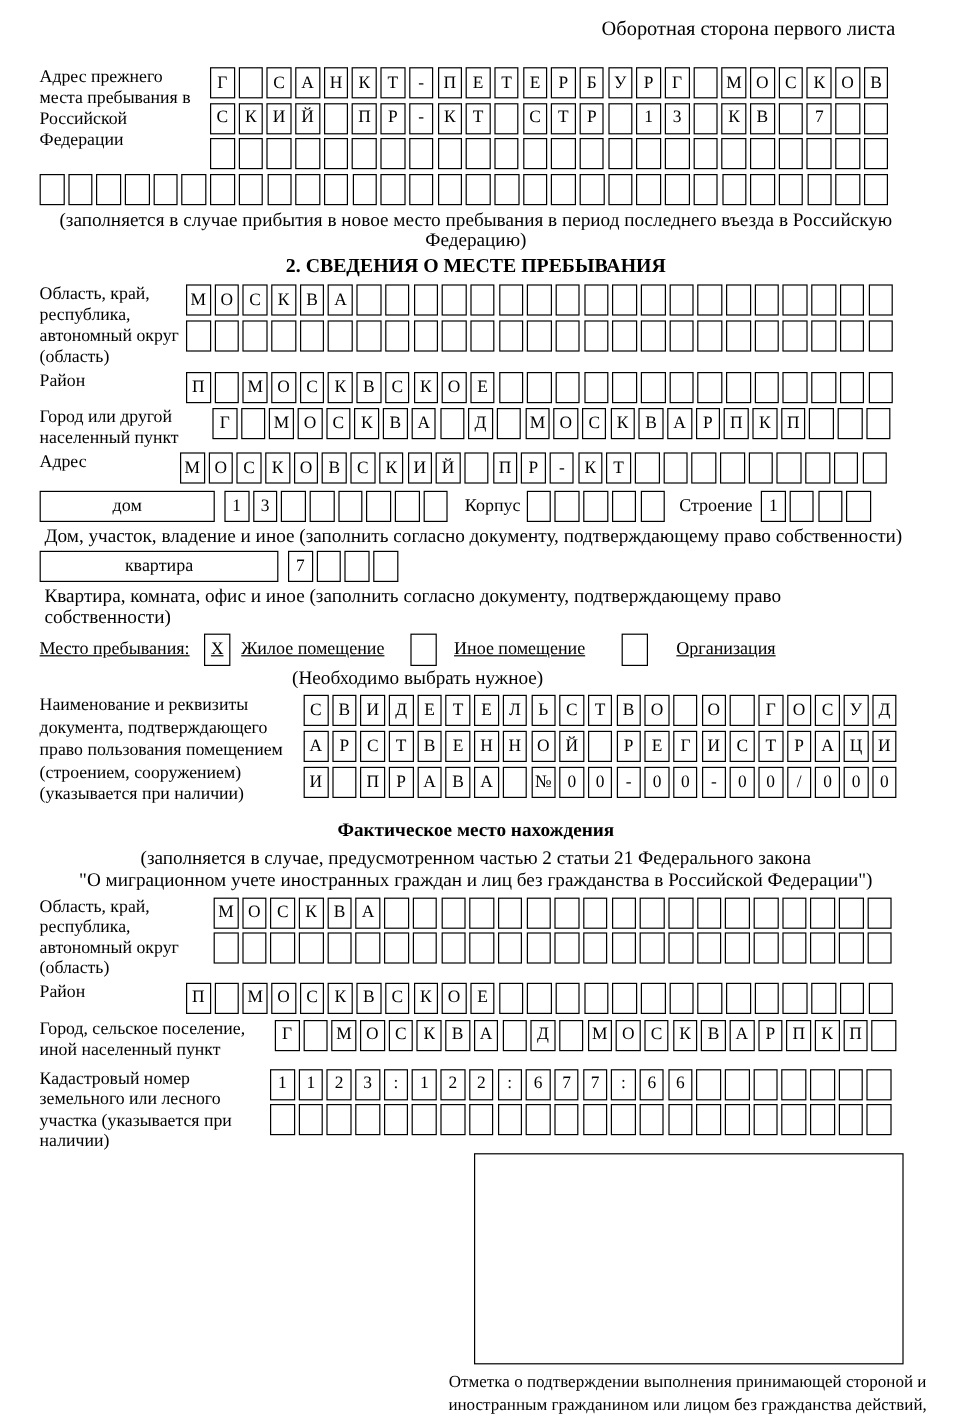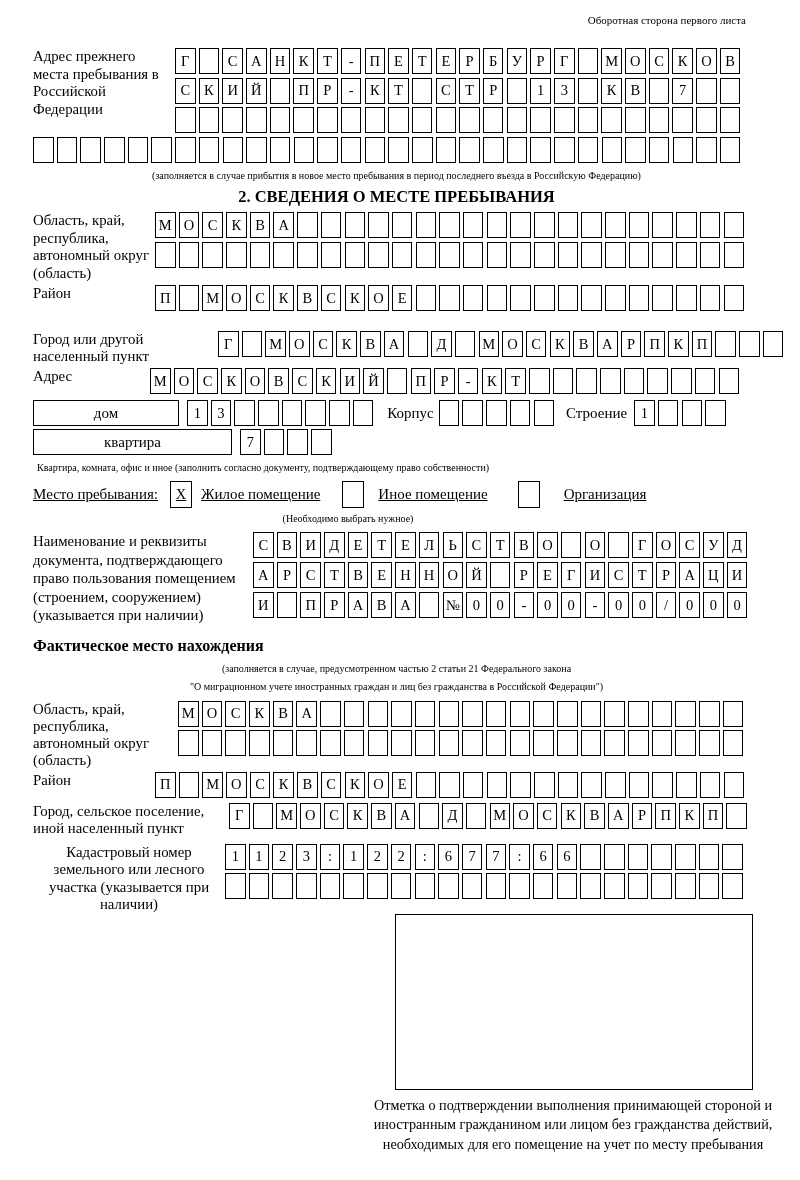--- a/index.html
+++ b/index.html
@@ -2,40 +2,40 @@
 <html><head>
 <meta charset="utf-8">
 <style>
   html,body{margin:0;padding:0;background:#fff;}
   body{
     width:800px;height:1180px;overflow:hidden;color:#000;
     font-family:"Liberation Serif","DejaVu Serif",serif;
     font-size:15px;
   }
   .page{padding:8px 40px 0 33px;box-sizing:border-box;width:800px;}
-  .header-note{margin-top:6px;text-align:right;font-size:11px;padding-right:14px;}
+  .header-note{margin-top:6px;text-align:right;font-size:17px;padding-right:14px;}
   .field{display:flex;align-items:flex-start;}
   .flabel{font-size:14.8px;line-height:17.5px;flex:0 0 auto;}
   .w142{width:142px;} .w122{width:122px;} .w144{width:144px;} .w117{width:117px;}
   .w220{width:220px;} .w145{width:145px;} .w196{width:196px;} .w192{width:192px;}
   .rows{display:flex;flex-direction:column;gap:3.5px;}
   .cells{display:flex;gap:3.2px;}
   .cell{
     flex:0 0 20.5px;width:20.5px;height:26px;box-sizing:border-box;
     border:1.6px solid #000;display:flex;align-items:center;justify-content:center;
     font-size:14.5px;background:#fff;
   }
   .widebox{
     height:26px;box-sizing:border-box;border:1.6px solid #000;
     display:flex;align-items:center;justify-content:center;font-size:15px;
   }
-  .caption{font-size:10px;line-height:17px;}
+  .caption{font-size:16px;line-height:17px;}
   .center{text-align:center;}
   .sec-title{font-weight:bold;font-size:16.5px;text-align:center;margin-top:3px;}
-  .sub-title{font-weight:bold;font-size:16px;}
+  .sub-title{font-weight:bold;font-size:16px;text-align:center;}
   .house-row{display:flex;align-items:center;margin-top:6px;}
   .inline-label{font-size:15px;}
   .stay-row{display:flex;align-items:center;margin-top:5px;text-decoration:underline;}
   .checkbox{flex:0 0 22px;width:22px;height:27px;}
   .stamp-box{margin-left:362px;margin-top:0;width:358px;height:176px;box-sizing:border-box;border:1.7px solid #000;}
   .stamp-caption{margin-left:330px;margin-top:6px;width:420px;text-align:center;font-size:14.2px;line-height:19.5px;}
 </style>
 </head>
 <body>
 
@@ -246,21 +246,21 @@
         <div class="cell"></div>
         <div class="cell"></div>
         <div class="cell"></div>
         <div class="cell"></div>
         <div class="cell"></div>
         <div class="cell"></div>
         <div class="cell"></div>
       </div>
   </div>
 
-  <div class="field" style="margin-top:20px;gap:41px;">
+  <div class="field" style="margin-top:4px;">
     <div class="flabel w144" style="line-height:17px;">Город или другой населенный пункт</div>
     <div class="cells">
         <div class="cell">Г</div>
         <div class="cell"></div>
         <div class="cell">М</div>
         <div class="cell">О</div>
         <div class="cell">С</div>
         <div class="cell">К</div>
         <div class="cell">В</div>
         <div class="cell">А</div>
@@ -335,20 +335,21 @@
         <div class="cell"></div>
       </div>
     <div class="inline-label" style="margin-left:12px;">Строение</div>
     <div class="cells" style="margin-left:7px;">
         <div class="cell">1</div>
         <div class="cell"></div>
         <div class="cell"></div>
         <div class="cell"></div>
       </div>
   </div>
+  <div class="caption" style="margin-top:4px;margin-left:4px;">Дом, участок, владение и иное (заполнить согласно документу, подтверждающему право собственности)</div>
 
   <div class="house-row" style="margin-top:3px;">
     <div class="widebox" style="width:199px;">квартира</div>
     <div class="cells" style="margin-left:8px;">
         <div class="cell">7</div>
         <div class="cell"></div>
         <div class="cell"></div>
         <div class="cell"></div>
       </div>
   </div>
@@ -555,21 +556,21 @@
         <div class="cell">А</div>
         <div class="cell">Р</div>
         <div class="cell">П</div>
         <div class="cell">К</div>
         <div class="cell">П</div>
         <div class="cell"></div>
       </div>
   </div>
 
   <div class="field" style="margin-top:7px;">
-    <div class="flabel w192" style="line-height:17.5px;text-align:center;">Кадастровый номер земельного или лесного участка (указывается при наличии)</div>
+    <div class="flabel w192" style="line-height:17.5px;">Кадастровый номер земельного или лесного участка (указывается при наличии)</div>
     <div class="rows">
       <div class="cells">
           <div class="cell">1</div>
           <div class="cell">1</div>
           <div class="cell">2</div>
           <div class="cell">3</div>
           <div class="cell">:</div>
           <div class="cell">1</div>
           <div class="cell">2</div>
           <div class="cell">2</div>

